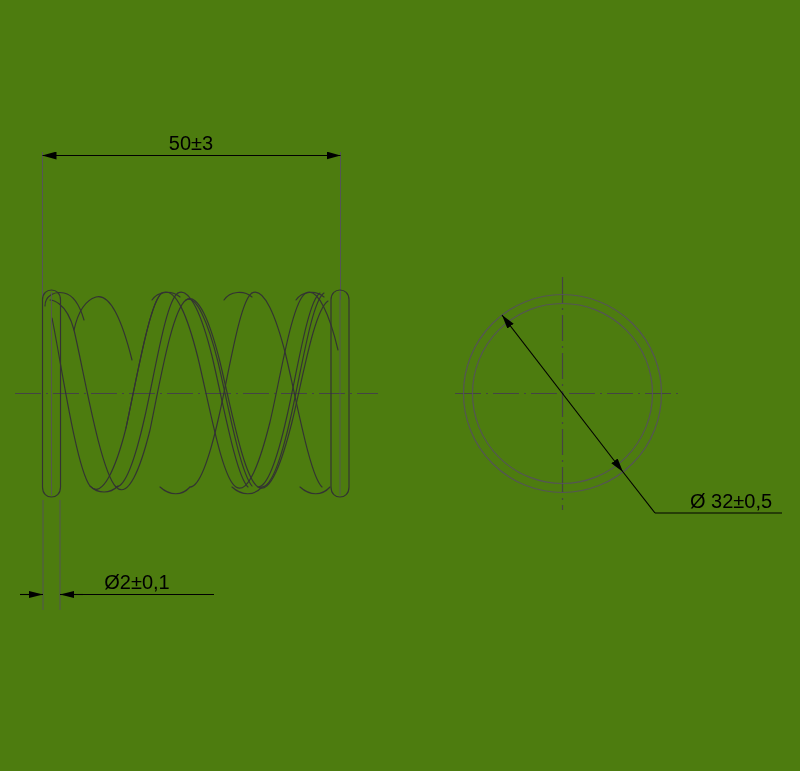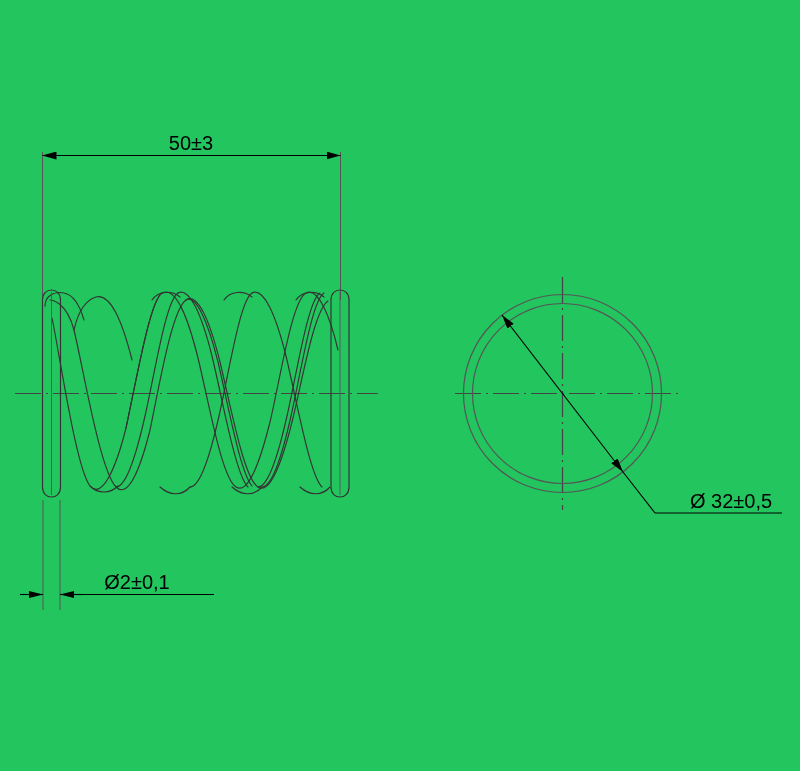--- a/index.html
+++ b/index.html
@@ -8,21 +8,21 @@
     padding: 0;
     background: #ffffff;
   }
   body {
     font-family: "Liberation Sans", sans-serif;
   }
   #drawing-sheet {
     position: relative;
     width: 800px;
     height: 771px;
-    background: #22c55e;
+    background: #4d7c0f;
     overflow: hidden;
   }
   #drawing-svg {
     display: block;
     width: 800px;
     height: 771px;
   }
   .dim-text {
     font-family: "Liberation Sans", sans-serif;
     font-size: 20px;

